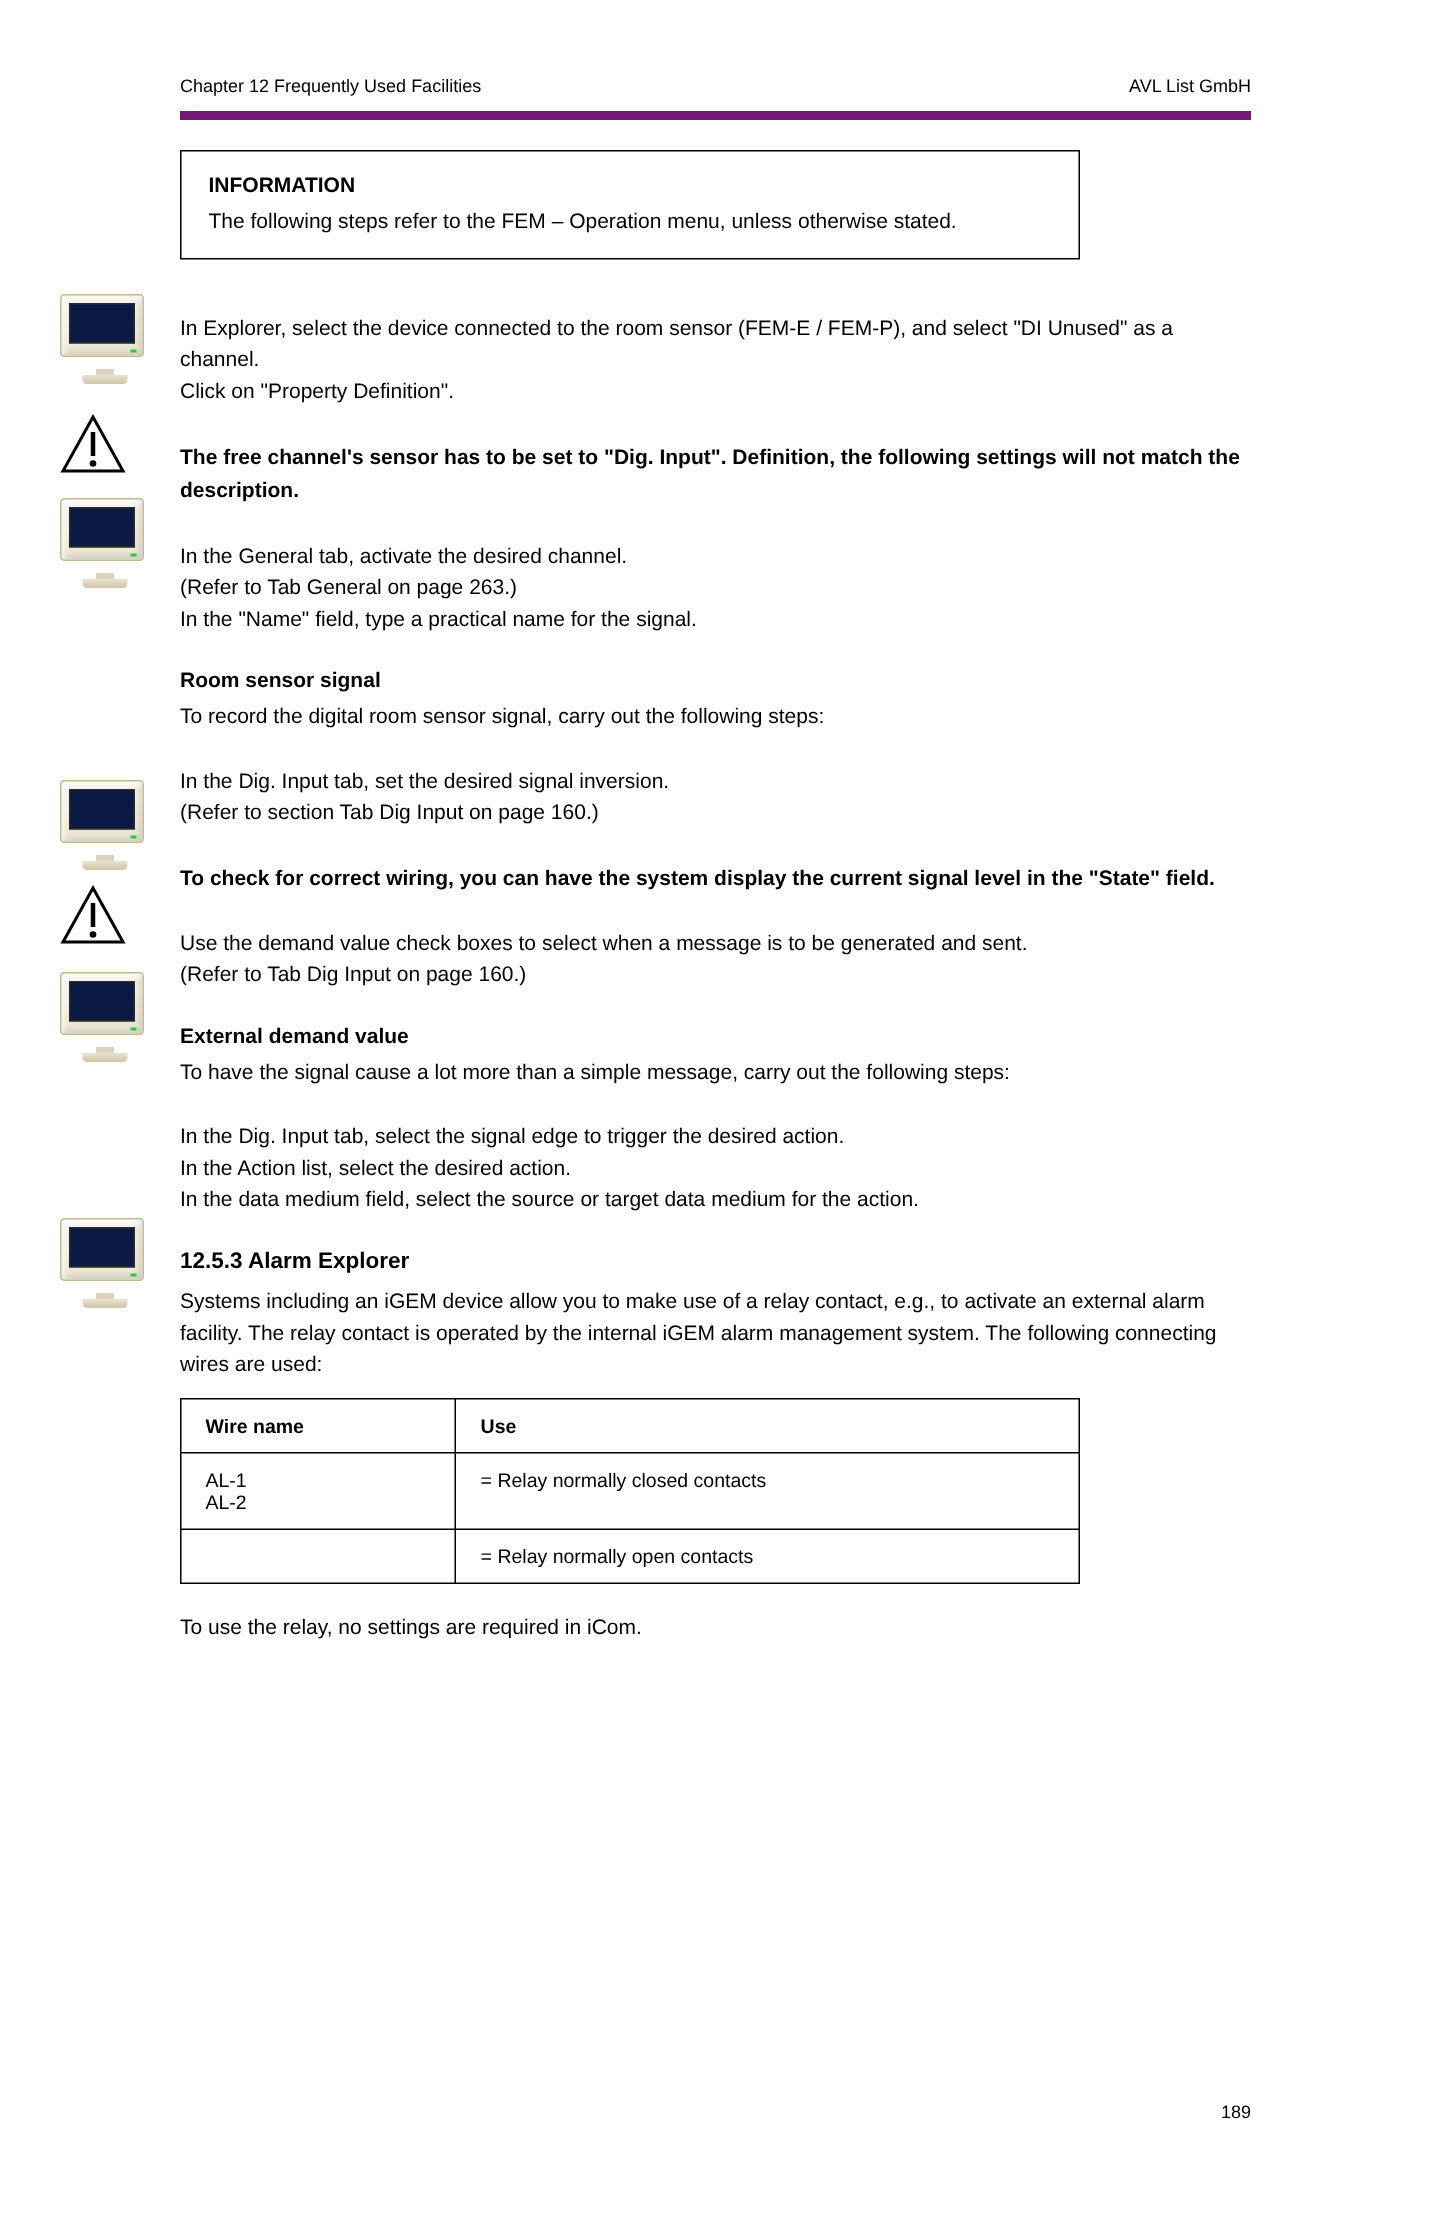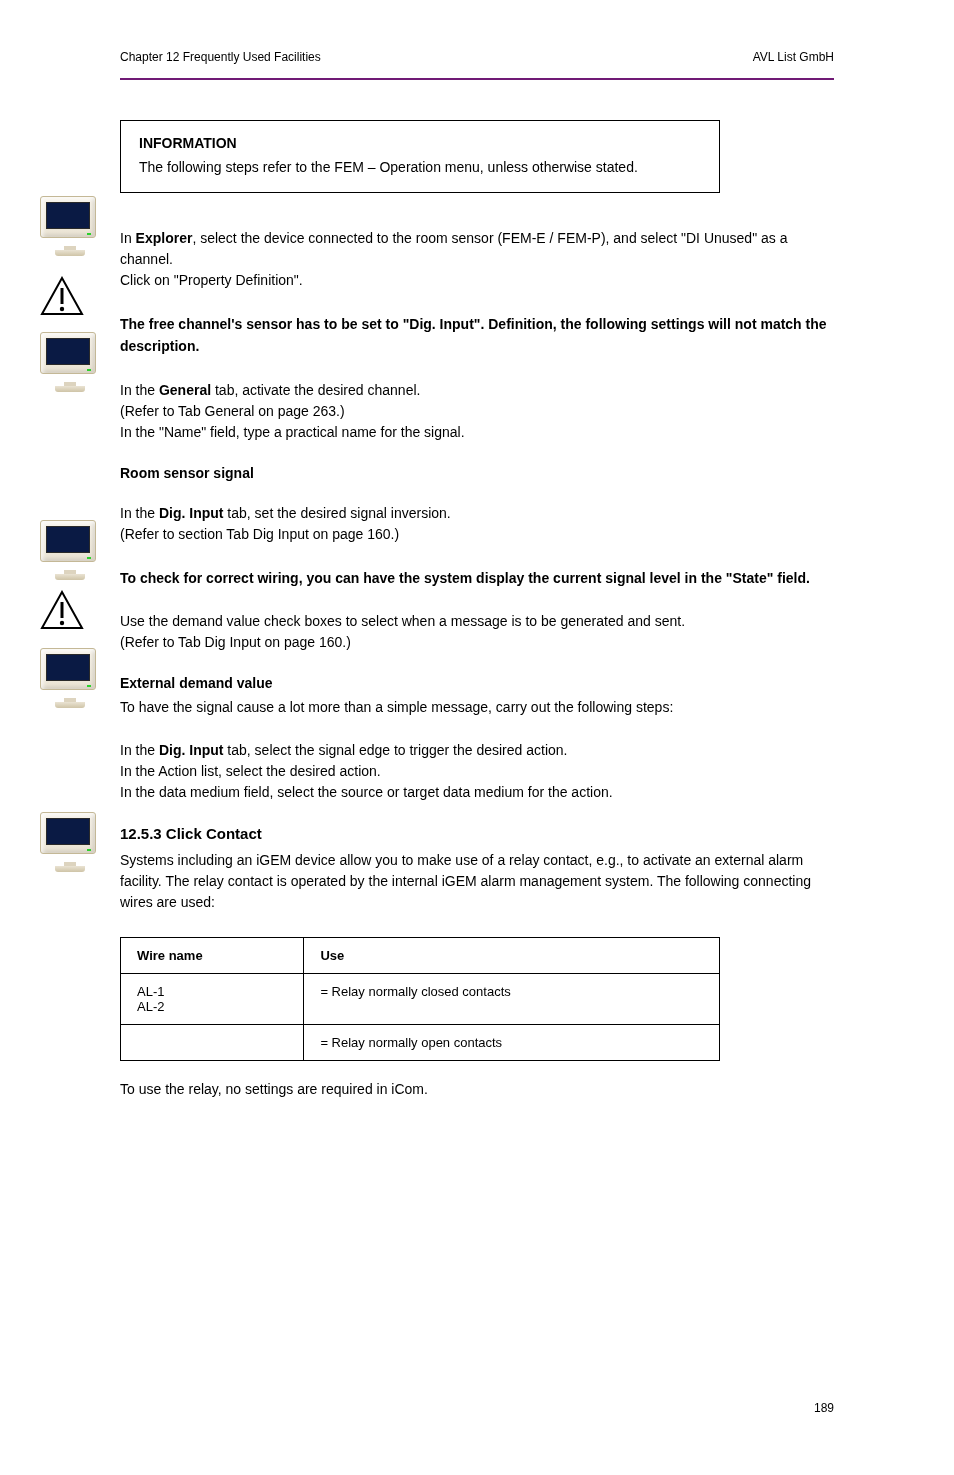--- a/index.html
+++ b/index.html
@@ -15,22 +15,22 @@
     .page {
       position: relative;
       width: 100%;
       height: 100%;
       padding: 50px 120px 50px 120px;
     }
     
     .header {
       position: relative;
       height: 30px;
-      border-bottom: 2px solid #701a75;
-      margin-bottom: 40px;
+      border-bottom: 6px solid #701a75;
+      margin-bottom: 20px;
     }
     .header-left {
       position: absolute;
       left: 0;
       top: 0;
       font-size: 12px;
     }
     .header-right {
       position: absolute;
       right: 0;
@@ -98,42 +98,42 @@
       height: 40px;
     }
     
     .content {
       margin-left: 0;
     }
     .block {
       margin-bottom: 22px;
     }
     .underline { }
-    .bold { font-weight: bold; }
+    .bold { font-weight: normal; }
     .para { line-height: 1.5; }
     .warn-text {
       font-weight: bold;
       font-size: 14px;
       line-height: 1.6;
     }
     .section-title {
       font-weight: bold;
       font-size: 15px;
       margin-top: 10px;
       margin-bottom: 8px;
     }
     .sub-title {
       font-weight: bold;
       margin-bottom: 6px;
     }
     
     .tbl {
       border-collapse: collapse;
       width: 84%;
-      margin-top: 24px;
+      margin-top: 12px;
     }
     .tbl td, .tbl th {
       border: 1px solid #000;
       padding: 10px 16px;
       font-size: 13px;
       text-align: left;
       vertical-align: top;
     }
     .tbl .rowhead {
       font-weight: bold;
@@ -227,20 +227,21 @@
     <div class="block">
       <div class="para">
         <span>In the </span><span class="bold">General</span><span> tab, activate the desired channel.</span>
       </div>
       <div class="para">(Refer to Tab General on page 263.)</div>
       <div class="para">In the "Name" field, type a practical name for the signal.</div>
     </div>
 
     <div class="block">
       <div class="sub-title">Room sensor signal</div>
+      <div class="para">To record the digital room sensor signal, carry out the following steps:</div>
     </div>
 
     <div class="block">
       <div class="para">
         <span>In the </span><span class="bold">Dig. Input</span><span> tab, set the desired signal inversion.</span>
       </div>
       <div class="para">(Refer to section Tab Dig Input on page 160.)</div>
     </div>
 
     <div class="block">
@@ -258,21 +259,21 @@
     </div>
 
     <div class="block">
       <div class="para">
         <span>In the </span><span class="bold">Dig. Input</span><span> tab, select the signal edge to trigger the desired action.</span>
       </div>
       <div class="para">In the Action list, select the desired action.</div>
       <div class="para">In the data medium field, select the source or target data medium for the action.</div>
     </div>
 
-    <div class="section-title">12.5.3 Click Contact</div>
+    <div class="section-title">12.5.3 Alarm Explorer</div>
 
     <div class="para">Systems including an iGEM device allow you to make use of a relay contact, e.g., to activate an external alarm facility. The relay contact is operated by the internal iGEM alarm management system. The following connecting wires are used:</div>
 
     <table class="tbl">
       <tbody>
           <tr>
         <td class="rowhead">Wire name</td>
         <td class="rowhead">Use</td>
       </tr>
       <tr>

